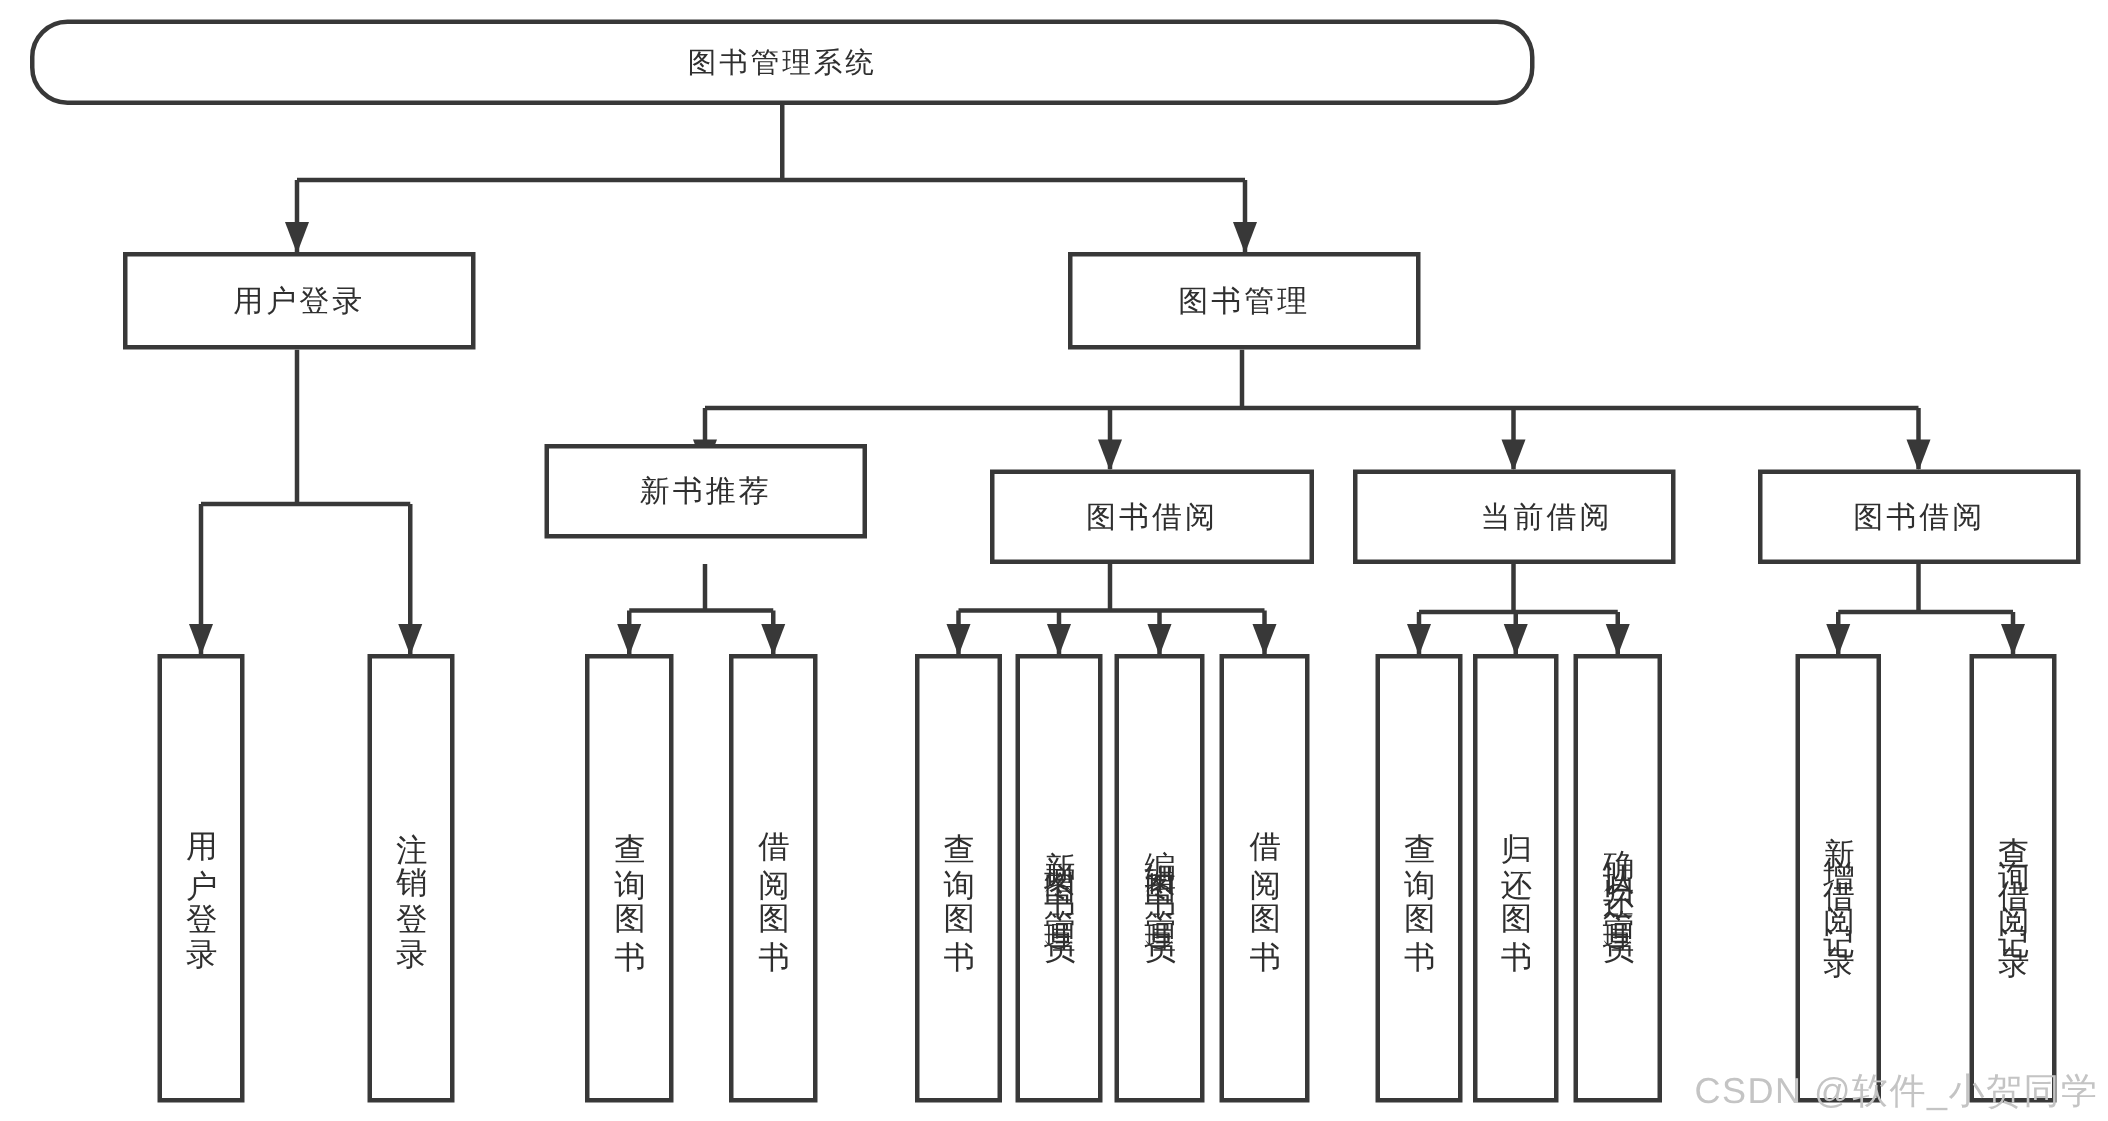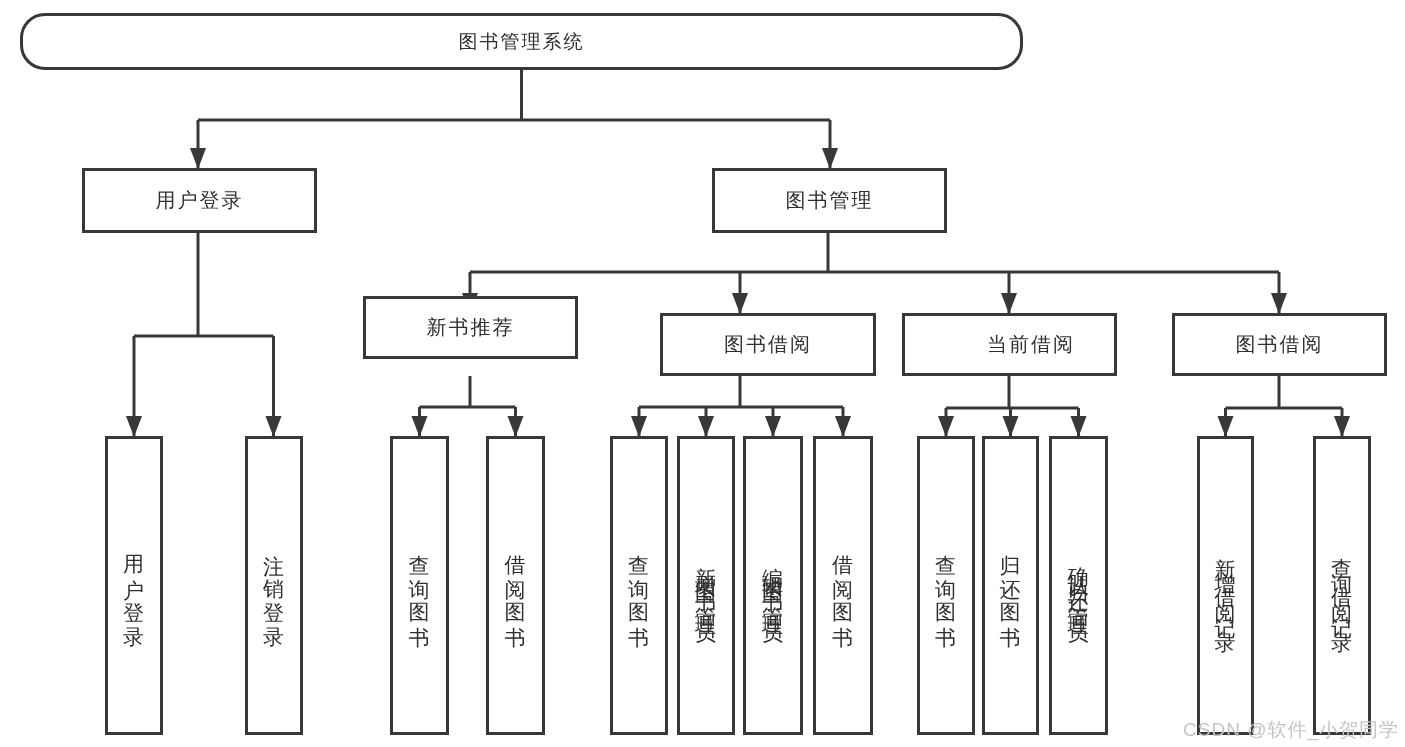--- a/index.html
+++ b/index.html
@@ -16,21 +16,21 @@
   .root .lbl{font-size:19px;}
   .l2 .lbl,.l3 .lbl{font-size:20px;}
   .leaf .lbl{
     writing-mode:vertical-rl;text-orientation:mixed;
     font-size:21px;color:#2f2f2f;line-height:1;
   }
   .leaf.len4 .lbl{letter-spacing:24px;}
   .leaf.len6 .lbl{letter-spacing:15px;}
   .leaf.len9 .lbl{letter-spacing:8px;}
   #watermark{
-    position:absolute;right:6px;bottom:4px;font-size:19px;color:#c4c4c4;
+    position:absolute;right:6px;bottom:4px;font-size:24px;color:#c4c4c4;
     letter-spacing:1px;z-index:20;white-space:nowrap;
   }
 </style>
 </head>
 <body>
 
 <div id="canvas">
 
   <svg id="wires" viewBox="0 0 1405 747" xmlns="http://www.w3.org/2000/svg">
     <defs>

